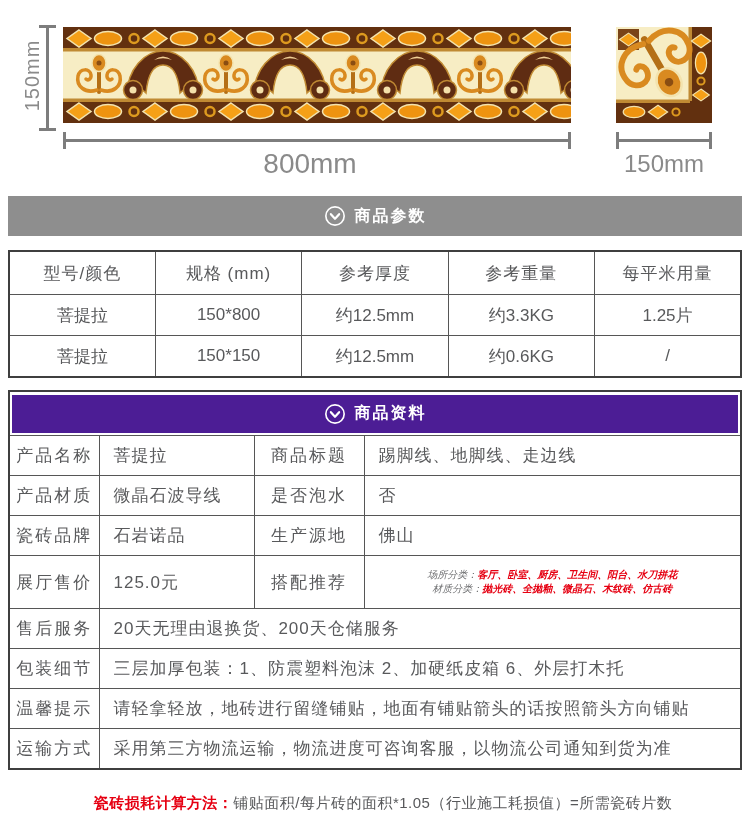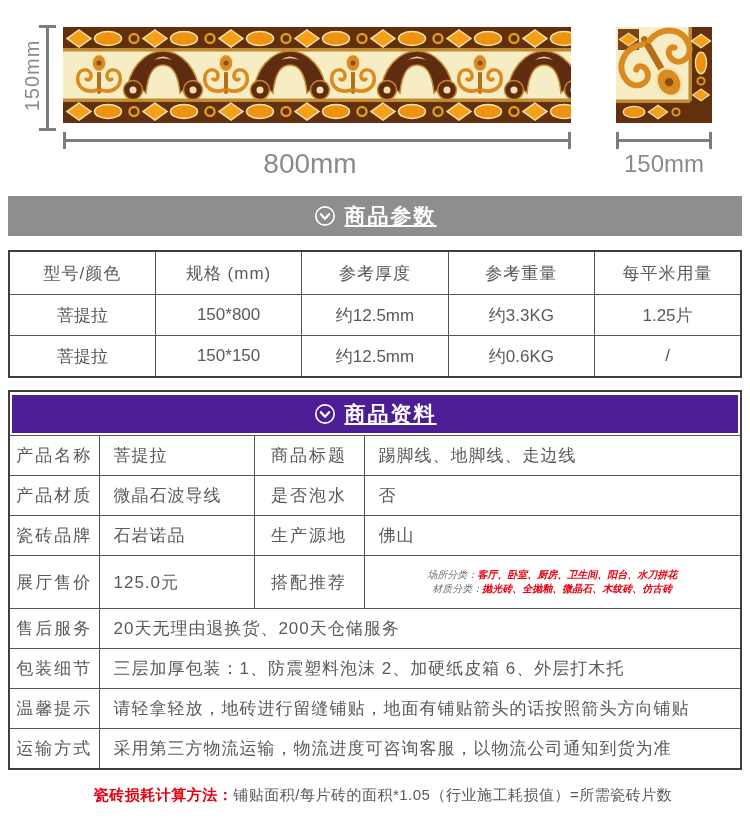--- a/index.html
+++ b/index.html
@@ -12,21 +12,21 @@
   .dim-label-v{position:absolute;left:-14px;top:64px;width:92px;text-align:center;
     transform:rotate(-90deg);font-size:20px;color:#8a8a8a;letter-spacing:1px;}
   .vline{position:absolute;left:46px;top:26px;width:3px;height:104px;background:#7d7d7d;}
   .vcap{position:absolute;left:39px;width:17px;height:3px;background:#7d7d7d;}
   .hline{position:absolute;top:139px;height:3px;background:#7d7d7d;}
   .hcap{position:absolute;top:132px;width:3px;height:17px;background:#7d7d7d;}
   .dim-label-h{position:absolute;text-align:center;color:#8a8a8a;}
 
   
   .bar{margin:0 8px;height:40px;background:#8e8e8e;display:flex;align-items:center;justify-content:center;gap:9px;}
-  .bar-title{color:#fff;font-size:21px;font-weight:bold;letter-spacing:2px;text-decoration:underline;}
+  .bar-title{color:#fff;font-size:16px;font-weight:bold;letter-spacing:2px;}
   .bar-icon{width:22px;height:22px;flex:0 0 auto;}
 
   
   table{border-collapse:collapse;width:734px;margin:0 8px;table-layout:fixed;}
   .tbl{border:2px solid #3f3f3f;}
   .tbl td,.tbl th{border:1px solid #565656;font-weight:normal;font-size:17px;color:#58595b;
     text-align:center;padding:0 4px;overflow:hidden;white-space:nowrap;}
   .params th{height:42px;letter-spacing:1px;}
   .params td{height:40px;}
   .info td{height:39px;}
@@ -36,21 +36,21 @@
   .hdr-inner{height:38px;background:#4c1d95;display:flex;align-items:center;justify-content:center;gap:9px;}
   .match-cell{height:52px !important;text-align:left;padding-left:12px;line-height:1.45;}
   .match-line{font-size:10px;white-space:nowrap;font-style:italic;}
   .match-key{color:#6d6e70;}
   .match-val{color:#e60012;font-weight:bold;}
 
   .gap14{height:14px;}
   .gap12{height:12px;}
 
   
-  .footer{margin-top:16px;text-align:center;font-size:15px;color:#58595b;letter-spacing:0.5px;padding-left:16px;}
+  .footer{margin-top:24px;text-align:center;font-size:15px;color:#58595b;letter-spacing:0.5px;padding-left:16px;}
   .footer .red{color:#e60012;font-weight:bold;}
 </style>
 </head>
 <body>
 
 <div class="page">
 
   <div class="hero">
 
     <svg class="tile-img" style="left:63px;top:27px;" width="508" height="96" viewBox="0 0 508 96">

